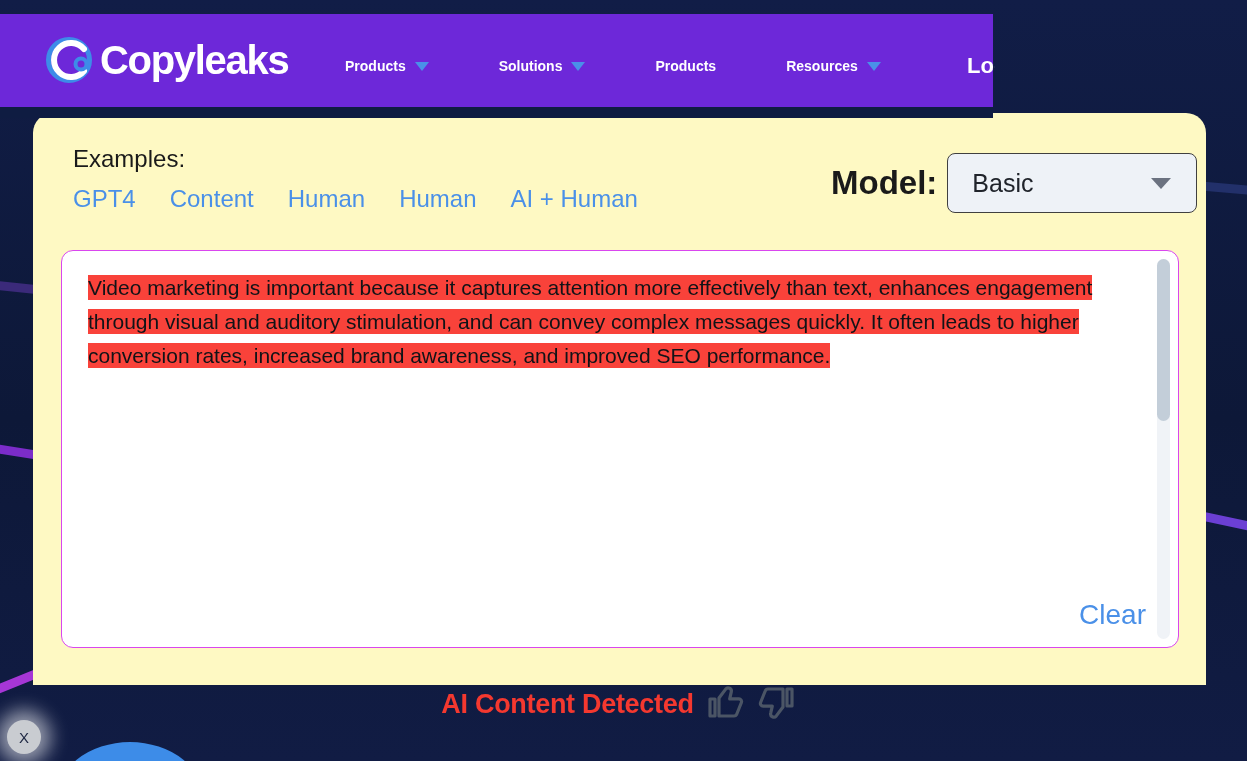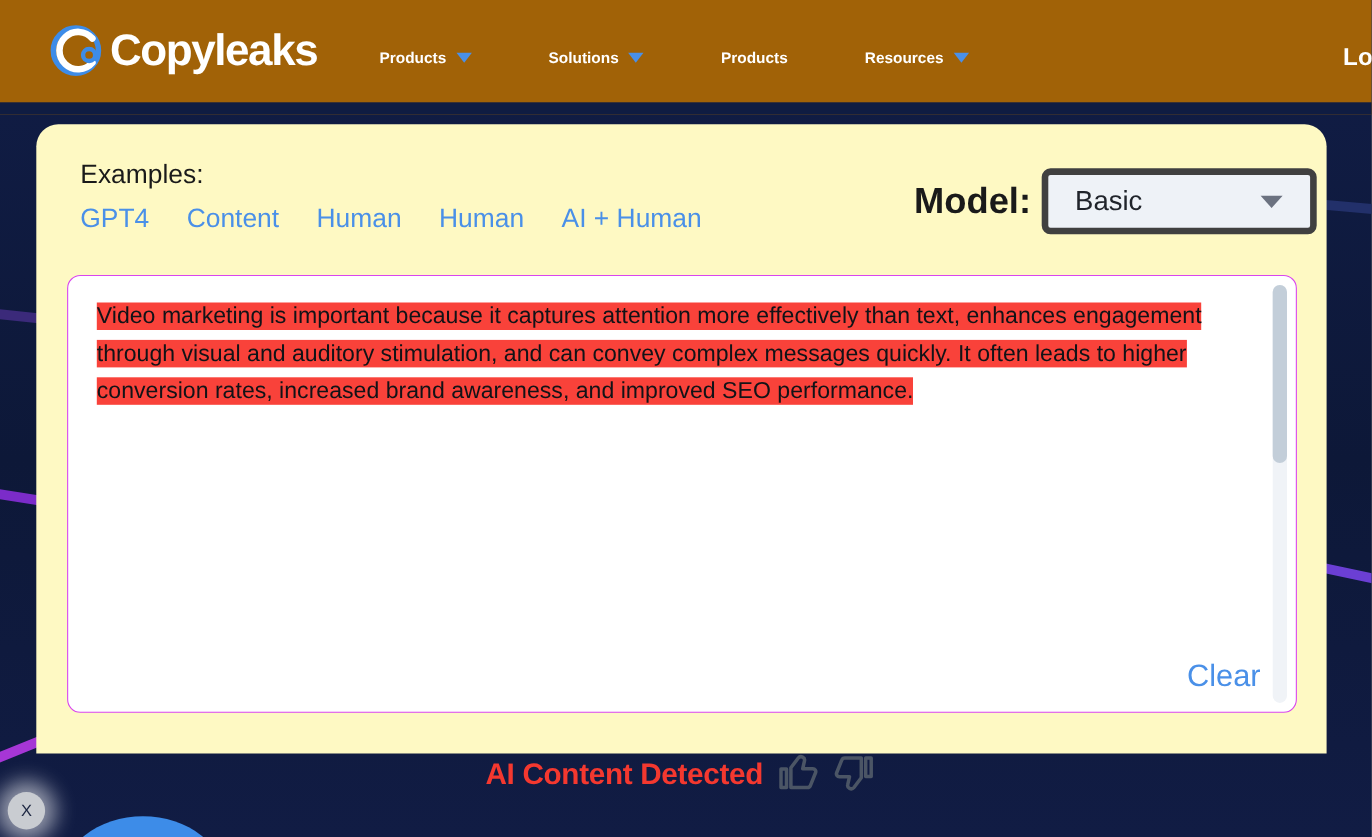--- a/index.html
+++ b/index.html
@@ -26,22 +26,22 @@
   .streak.s4 { left: 1185px; top: 180px; width: 160px; background: #22306a; transform: rotate(5deg); }
   .streak.s5 { left: 1185px; top: 508px; width: 160px; background: #6b3fd4; transform: rotate(12deg); }
   .blue-blob {
     position: absolute; left: 55px; top: 742px;
     width: 150px; height: 120px; border-radius: 50%;
     background: #3d8ce8;
   }
 
   
   #topnav {
-    position: absolute; left: 0; top: 0; width: 1247px; height: 104px;
-    background: #a16207;
+    position: absolute; left: 0; top: 14px; width: 993px; height: 104px;
+    background: #6d28d9;
     z-index: 6;
   }
   #topnav::after {
     content: ""; position: absolute; left: 0; bottom: 0;
     width: 100%; height: 11px; background: #0f1c42;
   }
   #logo {
     position: absolute; left: 44px; top: 20px;
     display: flex; align-items: center; gap: 4px;
   }
@@ -94,21 +94,21 @@
     font-size: 24px; color: #4a90e8; cursor: pointer; white-space: nowrap;
   }
 
   #model-block {
     position: absolute; left: 798px; top: 40px;
     display: flex; align-items: center; gap: 10px;
   }
   #model-label { font-size: 33px; color: #1a1a1a; font-weight: bold; }
   #model-select {
     width: 250px; height: 60px;
-    background: #eef2f7; border: 6px solid #404040; border-radius: 8px;
+    background: #eef2f7; border: 1px solid #404040; border-radius: 8px;
     display: flex; align-items: center; justify-content: space-between;
     padding: 0 25px 0 24px; cursor: pointer;
   }
   #model-value { font-size: 25px; color: #20242b; }
   .select-caret {
     width: 0; height: 0;
     border-left: 10px solid transparent;
     border-right: 10px solid transparent;
     border-top: 11px solid #6b7280;
   }

